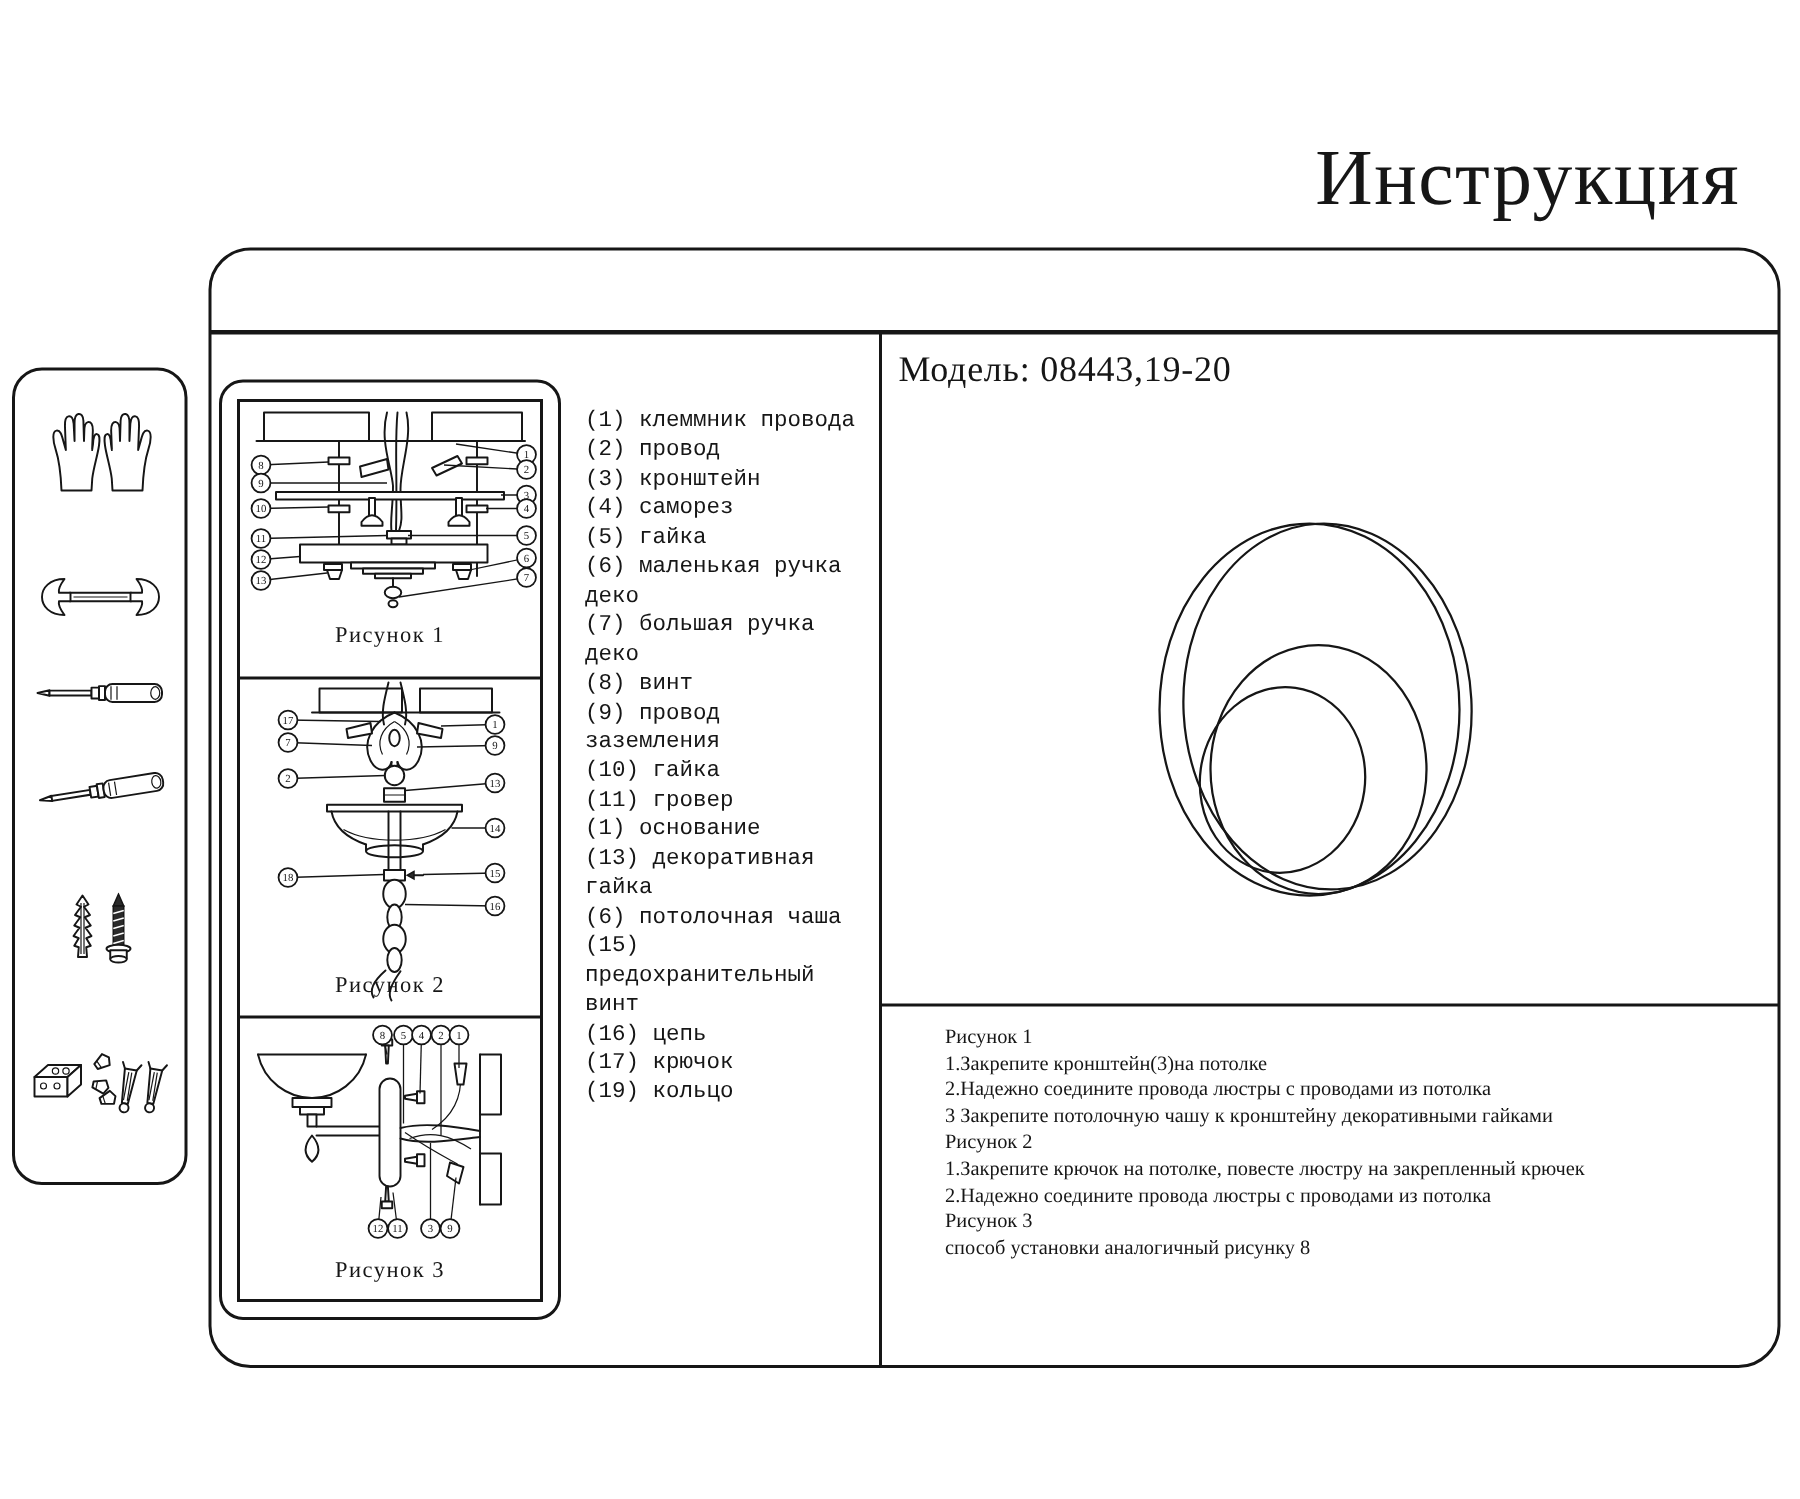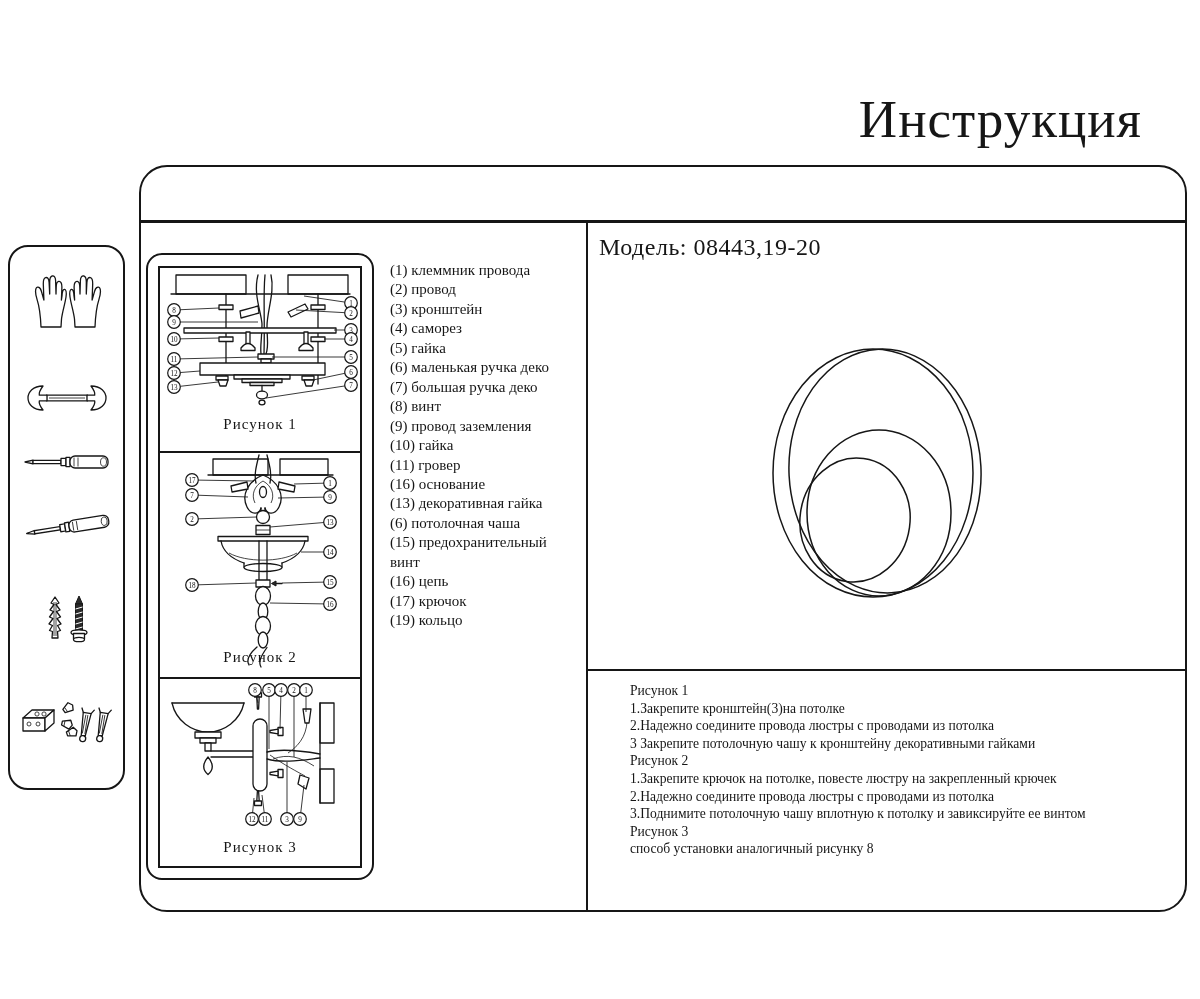--- a/index.html
+++ b/index.html
@@ -1,30 +1,30 @@
 <!DOCTYPE html>
 <html><head>
 <meta charset="utf-8">
 <style>
   html,body{margin:0;padding:0;background:#ffffff;}
   .page{position:relative;width:1200px;height:999px;background:#fff;
         font-family:"Liberation Serif",serif;color:#161616;overflow:hidden;}
   .abs{position:absolute;}
 
-  .page-title{top:92px;right:58px;font-size:53px;line-height:1.05;letter-spacing:1px;}
+  .page-title{top:92px;right:40px;font-size:53px;line-height:1.05;letter-spacing:1px;}
 
   .main-box{left:139px;top:165px;width:1048px;height:747px;
             border:2px solid #161616;border-radius:28px;box-sizing:border-box;}
   .rule-top{left:140px;top:220px;width:1046px;height:3px;background:#161616;}
   .v-divider{left:586px;top:222px;width:2px;height:689px;background:#161616;}
   .rule-right{left:588px;top:669px;width:598px;height:2px;background:#161616;}
 
   .model-line{left:599px;top:234px;font-size:24px;letter-spacing:0.5px;}
 
-  .parts{left:390px;top:261px;width:182px;}
+  .parts{left:390px;top:271px;width:182px;font-family:Liberation Mono, monospace;}
   .part-item{font-size:15px;line-height:19.45px;white-space:normal;}
 
   .instructions{left:630px;top:682px;width:560px;}
   .instr-line{font-size:13.6px;line-height:17.6px;}
 
   .sidebar{left:8px;top:245px;width:117px;height:545px;
            border:2px solid #161616;border-radius:20px;box-sizing:border-box;}
 
   .figures-outer{left:146px;top:253px;width:228px;height:627px;
                  border:2px solid #161616;border-radius:16px;box-sizing:border-box;}
@@ -378,21 +378,21 @@
       <div class="part-item">(2) провод</div>
       <div class="part-item">(3) кронштейн</div>
       <div class="part-item">(4) саморез</div>
       <div class="part-item">(5) гайка</div>
       <div class="part-item">(6) маленькая ручка деко</div>
       <div class="part-item">(7) большая ручка деко</div>
       <div class="part-item">(8) винт</div>
       <div class="part-item">(9) провод заземления</div>
       <div class="part-item">(10) гайка</div>
       <div class="part-item">(11) гровер</div>
-      <div class="part-item">(16) основание</div>
+      <div class="part-item">(1) основание</div>
       <div class="part-item">(13) декоративная гайка</div>
       <div class="part-item">(6) потолочная чаша</div>
       <div class="part-item">(15) предохранительный винт</div>
       <div class="part-item">(16) цепь</div>
       <div class="part-item">(17) крючок</div>
       <div class="part-item">(19) кольцо</div>
     </div>
 
   <div class="abs model-line">Модель: 08443,19-20</div>
 
@@ -404,18 +404,17 @@
   </svg>
 
   <div class="abs instructions">
       <div class="instr-line">Рисунок 1</div>
       <div class="instr-line">1.Закрепите кронштейн(3)на потолке</div>
       <div class="instr-line">2.Надежно соедините провода люстры с проводами из потолка</div>
       <div class="instr-line">3 Закрепите потолочную чашу к кронштейну декоративными гайками</div>
       <div class="instr-line">Рисунок 2</div>
       <div class="instr-line">1.Закрепите крючок на потолке, повесте люстру на закрепленный крючек</div>
       <div class="instr-line">2.Надежно соедините провода люстры с проводами из потолка</div>
-      <div class="instr-line">3.Поднимите потолочную чашу вплотную к потолку и завиксируйте ее винтом</div>
       <div class="instr-line">Рисунок 3</div>
       <div class="instr-line">способ установки аналогичный рисунку 8</div>
     </div>
 
 </div>
 
 </body></html>

